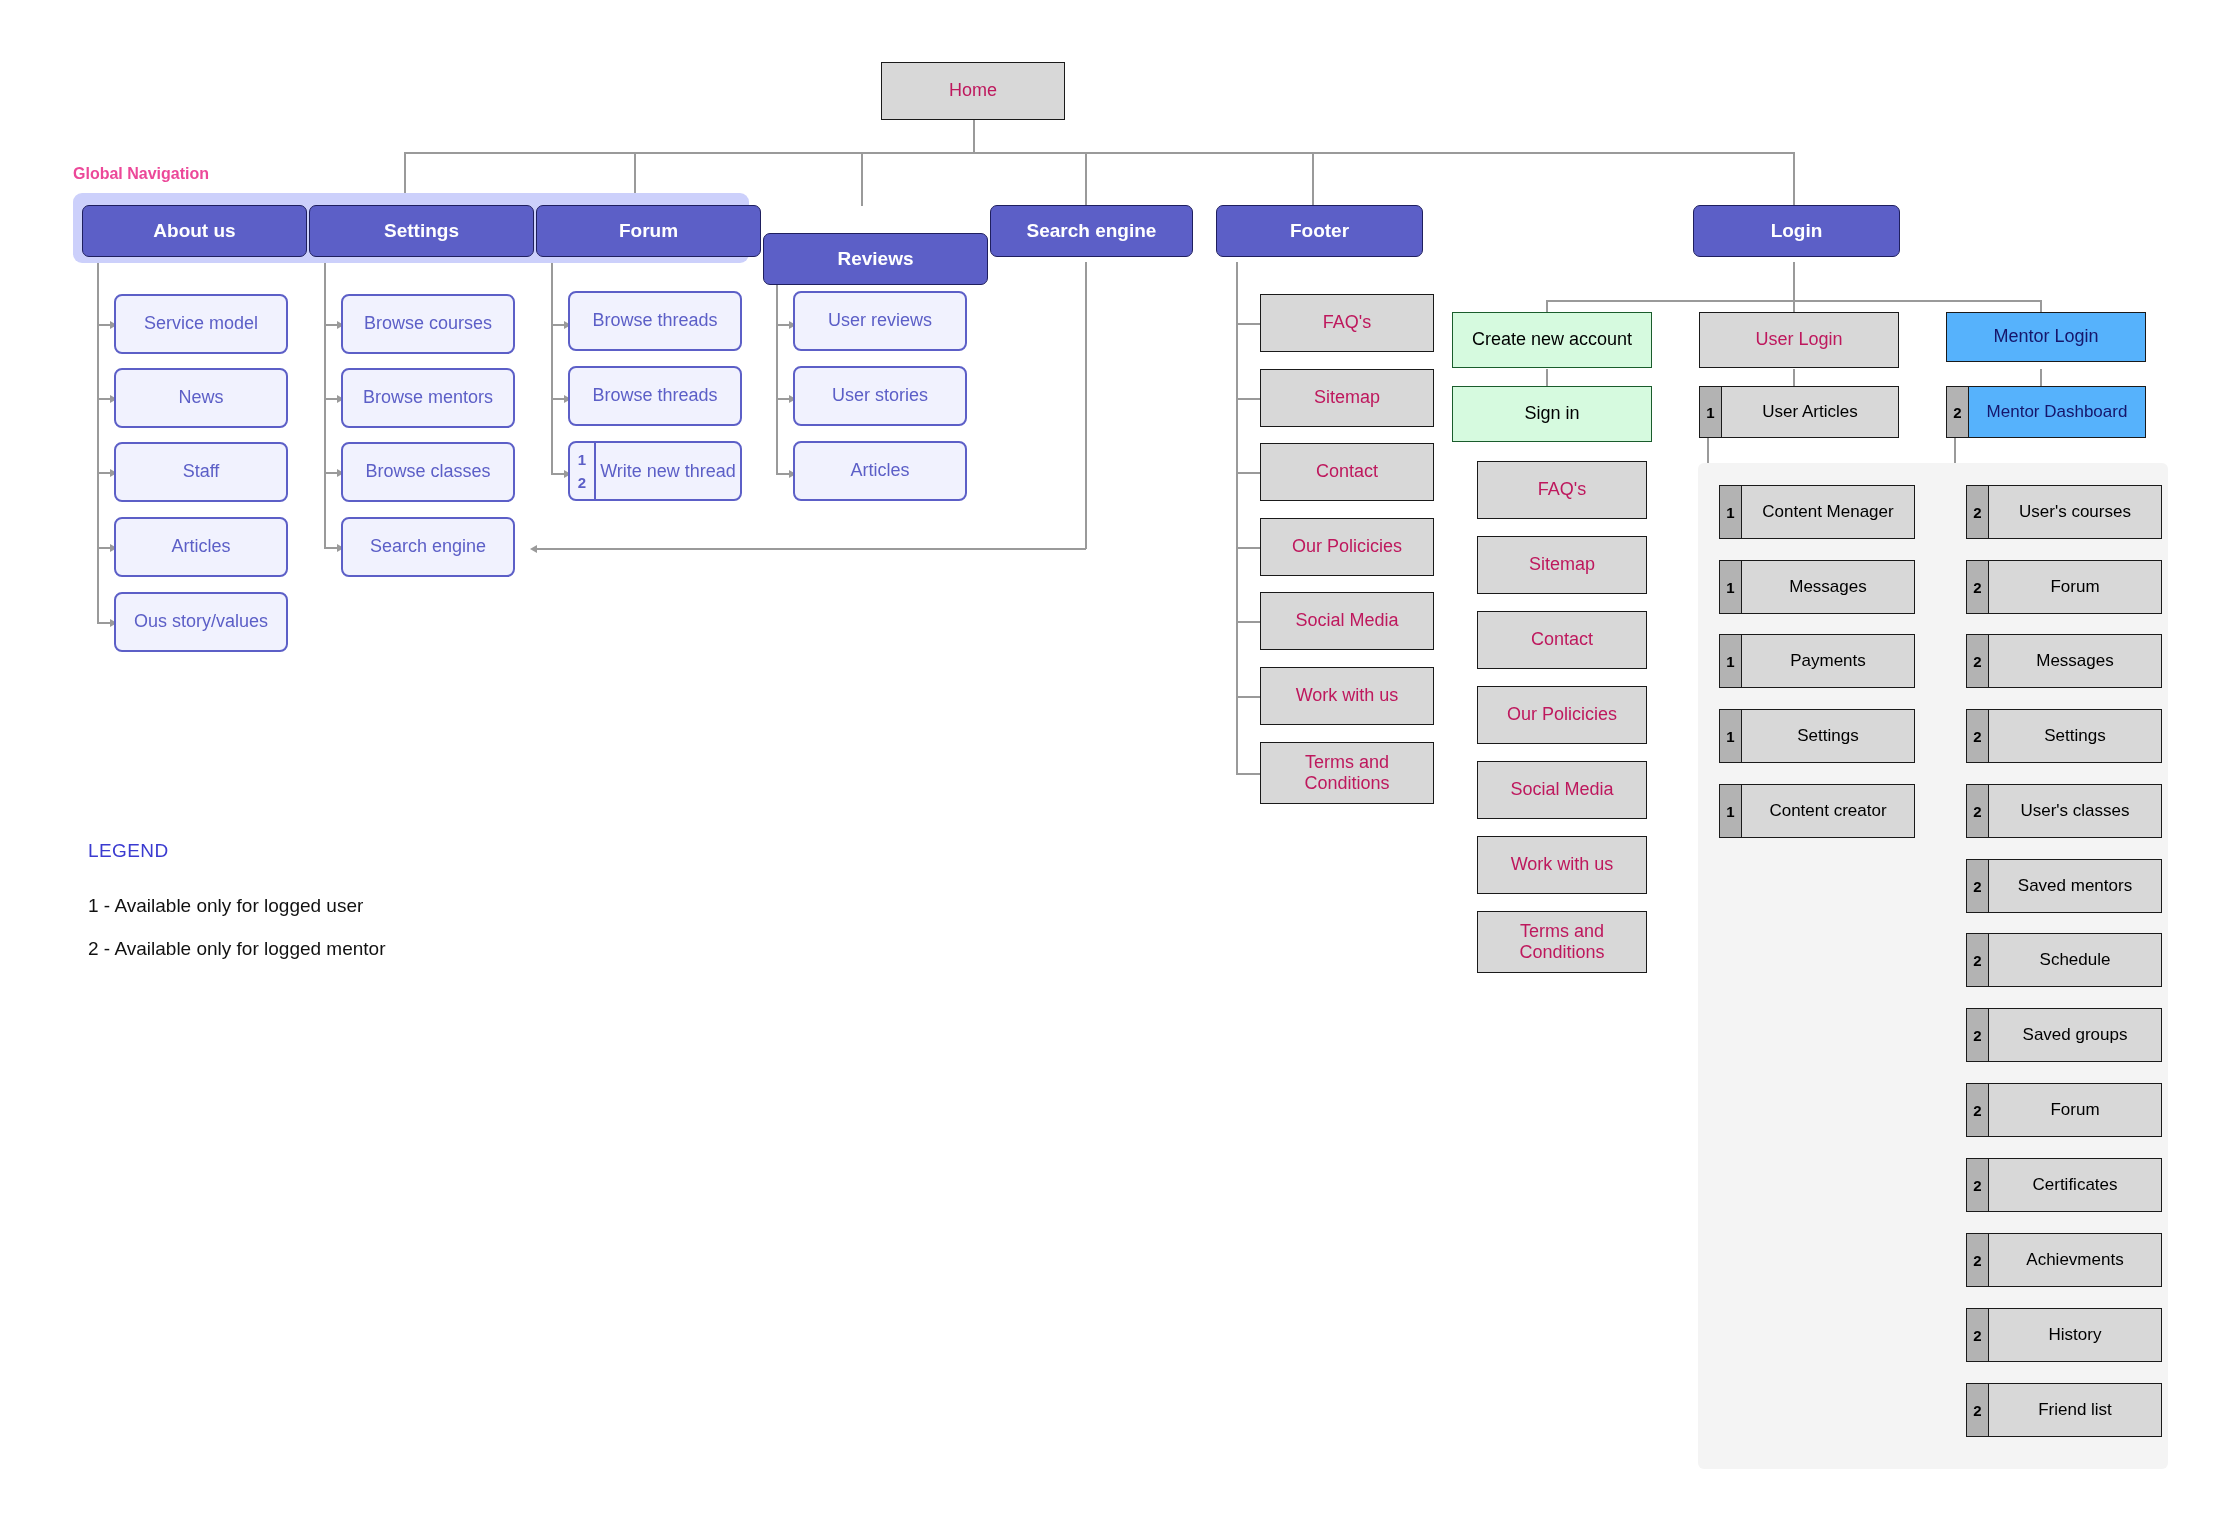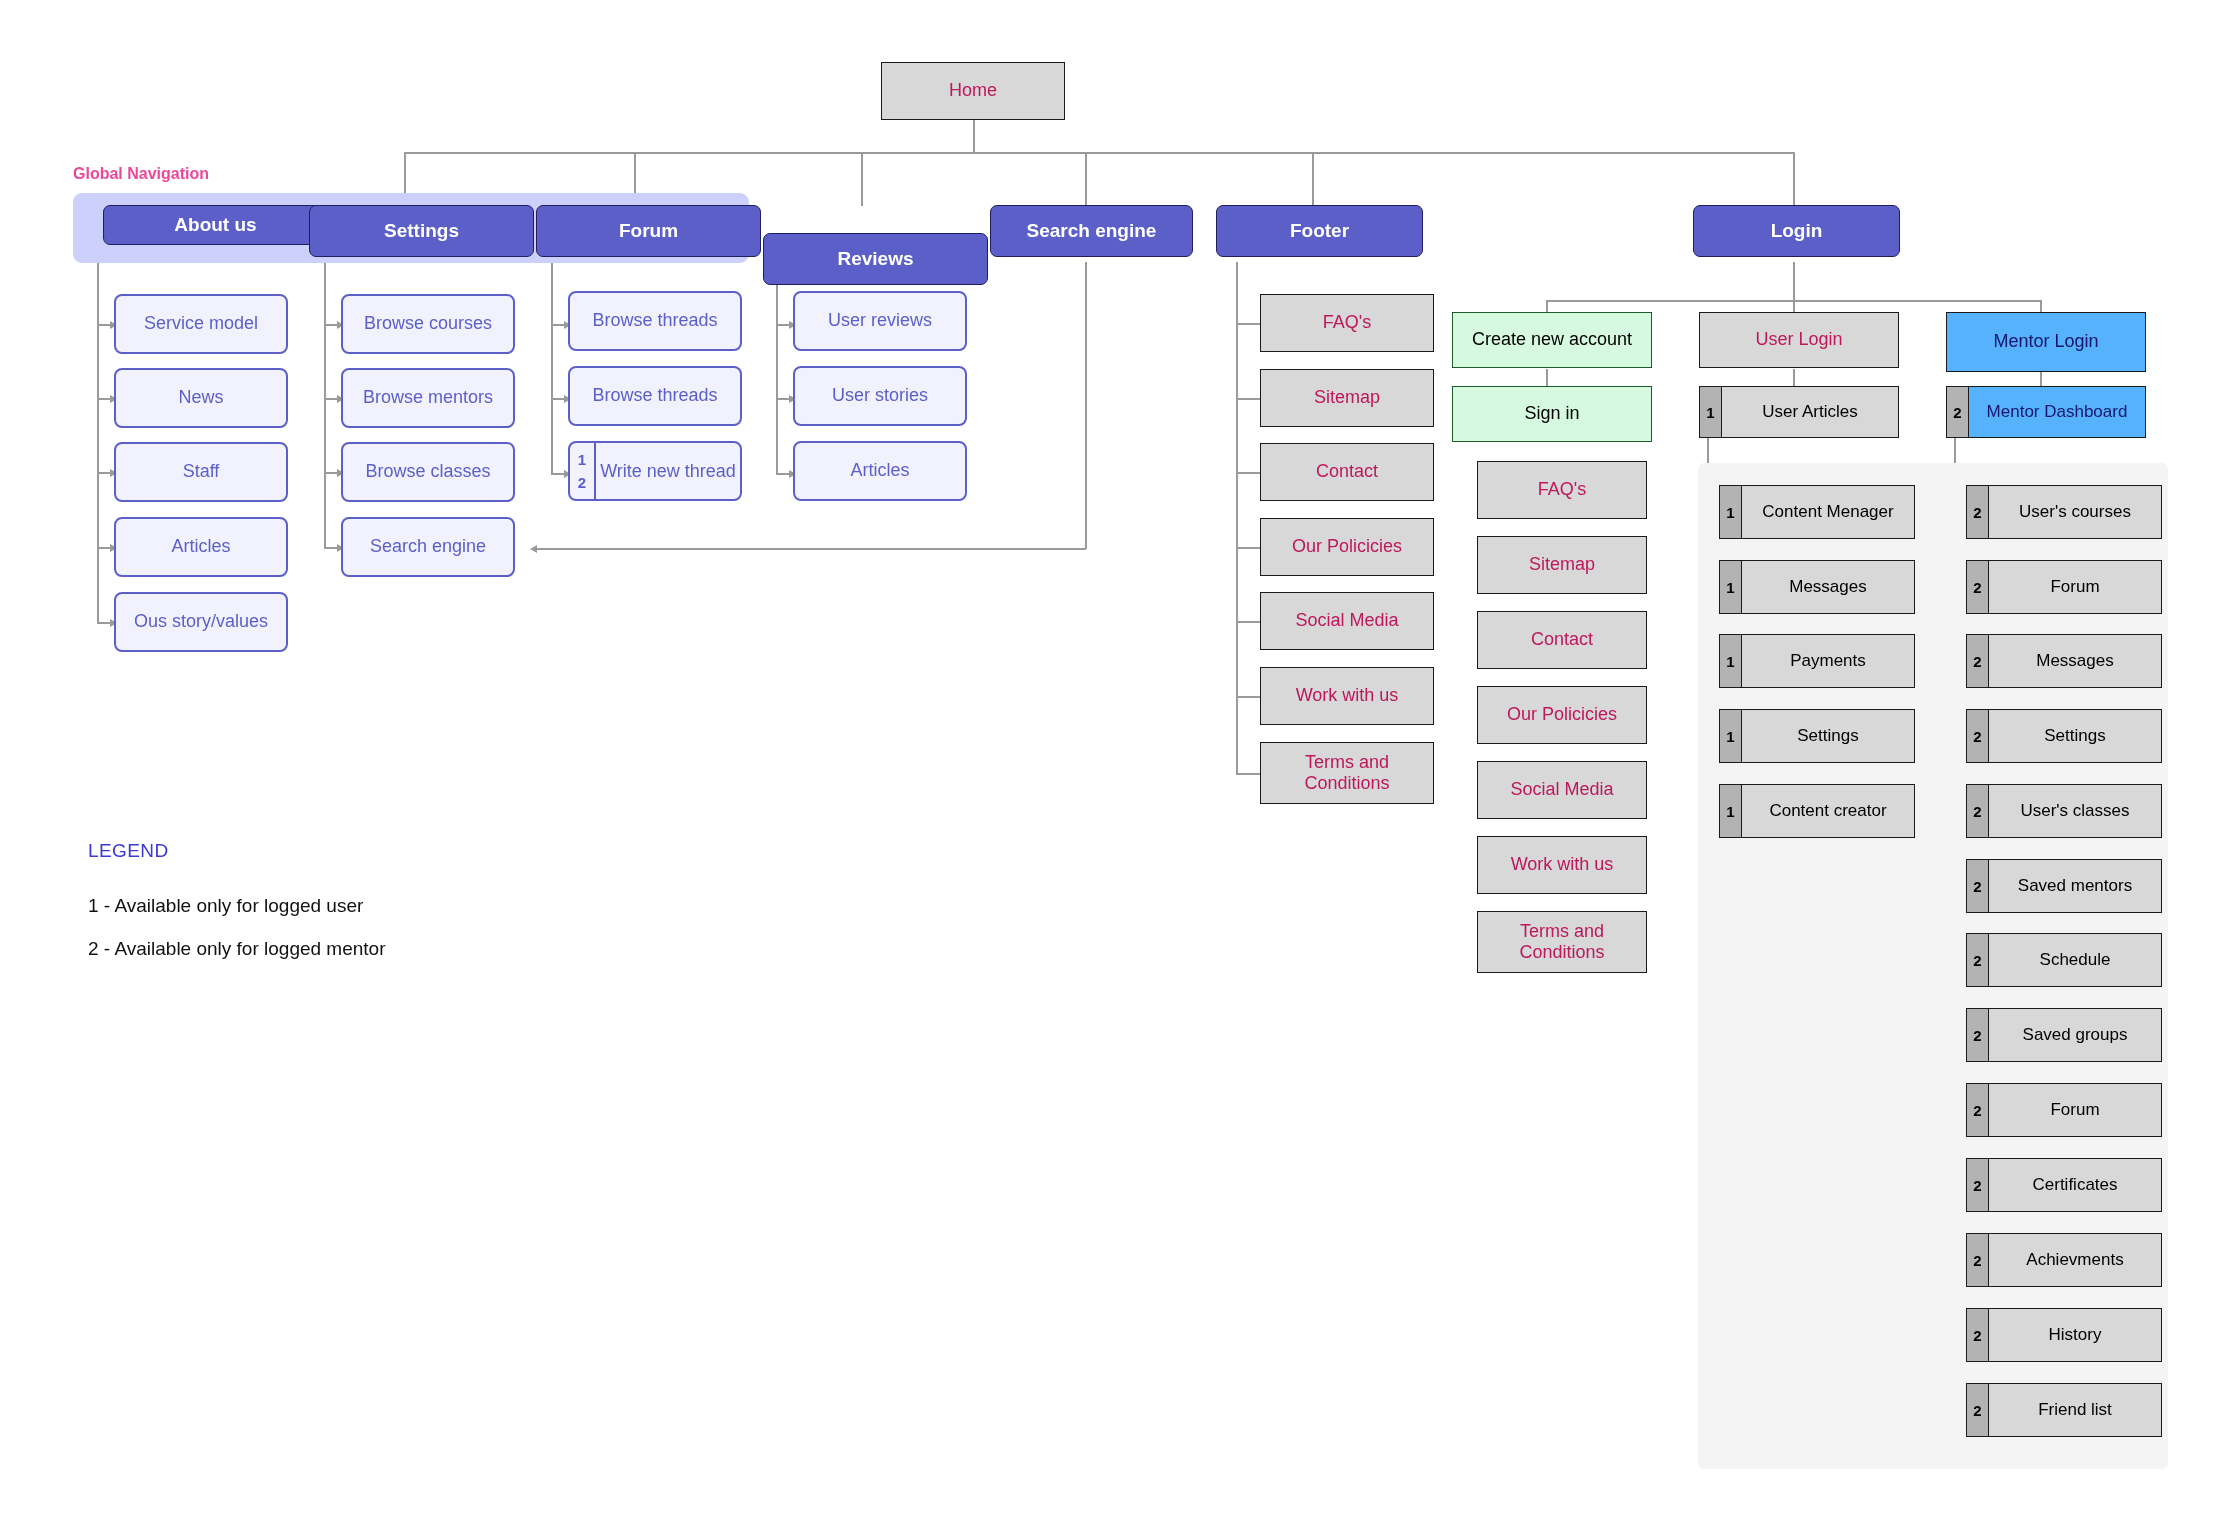--- a/index.html
+++ b/index.html
@@ -282,21 +282,21 @@
 
   <div class="panel" style="left:1698px; top:463px; width:470px; height:1006px;"></div>
 
   <div class="halo" style="left:73px; top:193px; width:676px; height:70px;"></div>
   <span class="lbl lbl-globalnav" style="left:73px; top:165px;">Global Navigation</span>
 
   <div class="node n-gray" style="left:881px; top:62px; width:184px; height:58px;">
     <span>Home</span>
   </div>
 
-  <div class="node n-purple" style="left:82px; top:205px; width:225px; height:40px;margin-left:21px;">
+  <div class="node n-purple" style="left:82px; top:205px; width:225px; height:52px;">
     <span>About us</span>
   </div>
   <div class="node n-purple" style="left:309px; top:205px; width:225px; height:52px;">
     <span>Settings</span>
   </div>
   <div class="node n-purple" style="left:536px; top:205px; width:225px; height:52px;">
     <span>Forum</span>
   </div>
   <div class="node n-purple" style="left:763px; top:205px; width:225px; height:52px;margin-top:28px;">
     <span>Reviews</span>
@@ -451,21 +451,21 @@
     </div>
     <div class="badge-body">Settings</div>
   </div>
   <div class="badged gray" style="left:1719px; top:784px; width:196px; height:54px;">
     <div class="badge-col">
       <span>1</span>
     </div>
     <div class="badge-body">Content creator</div>
   </div>
 
-  <div class="node n-blue" style="left:1946px; top:312px; width:200px; height:60px;">
+  <div class="node n-blue" style="left:1946px; top:312px; width:200px; height:50px;">
     <span>Mentor Login</span>
   </div>
   <div class="badged blue" style="left:1946px; top:386px; width:200px; height:52px;">
     <div class="badge-col">
       <span>2</span>
     </div>
     <div class="badge-body">Mentor Dashboard</div>
   </div>
 
   <div class="badged gray" style="left:1966px; top:485px; width:196px; height:54px;">

